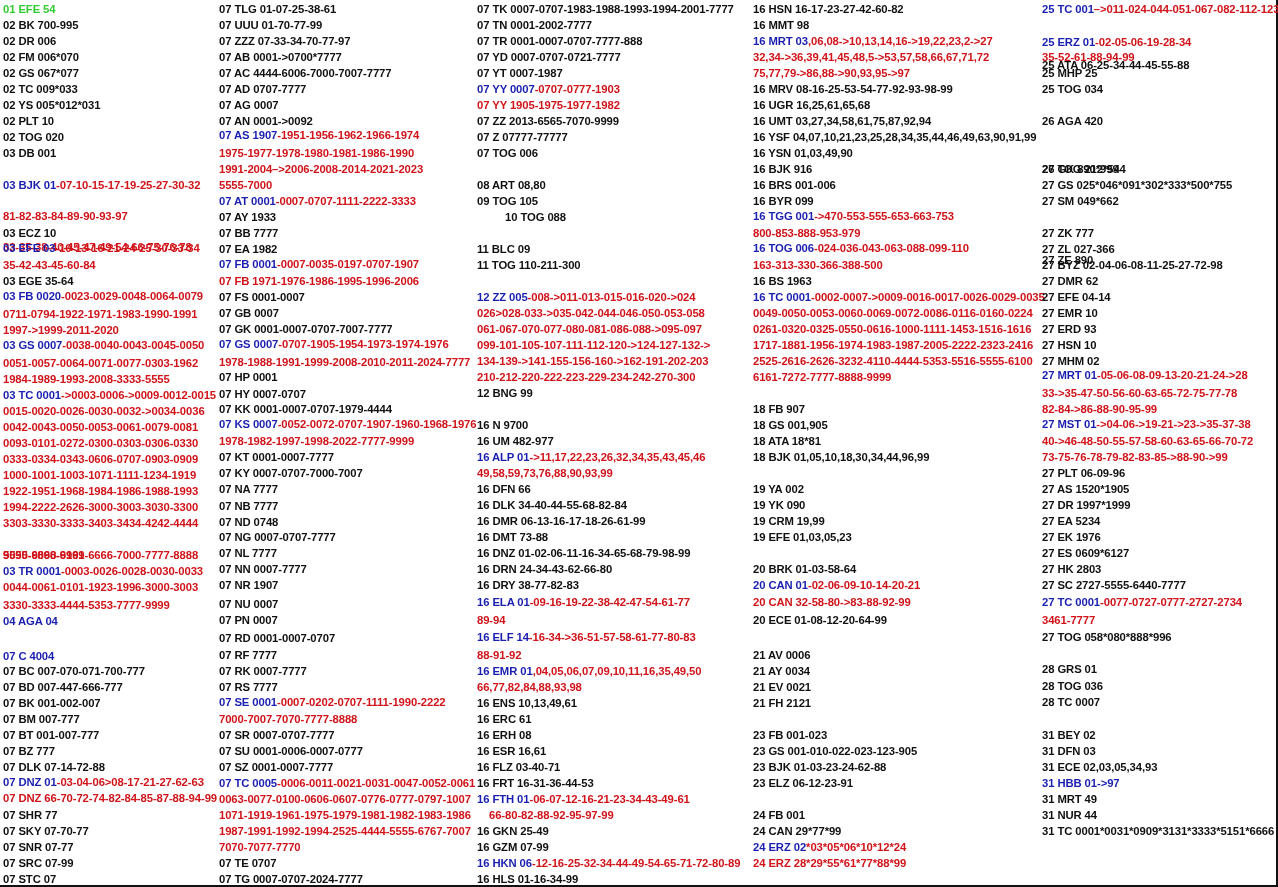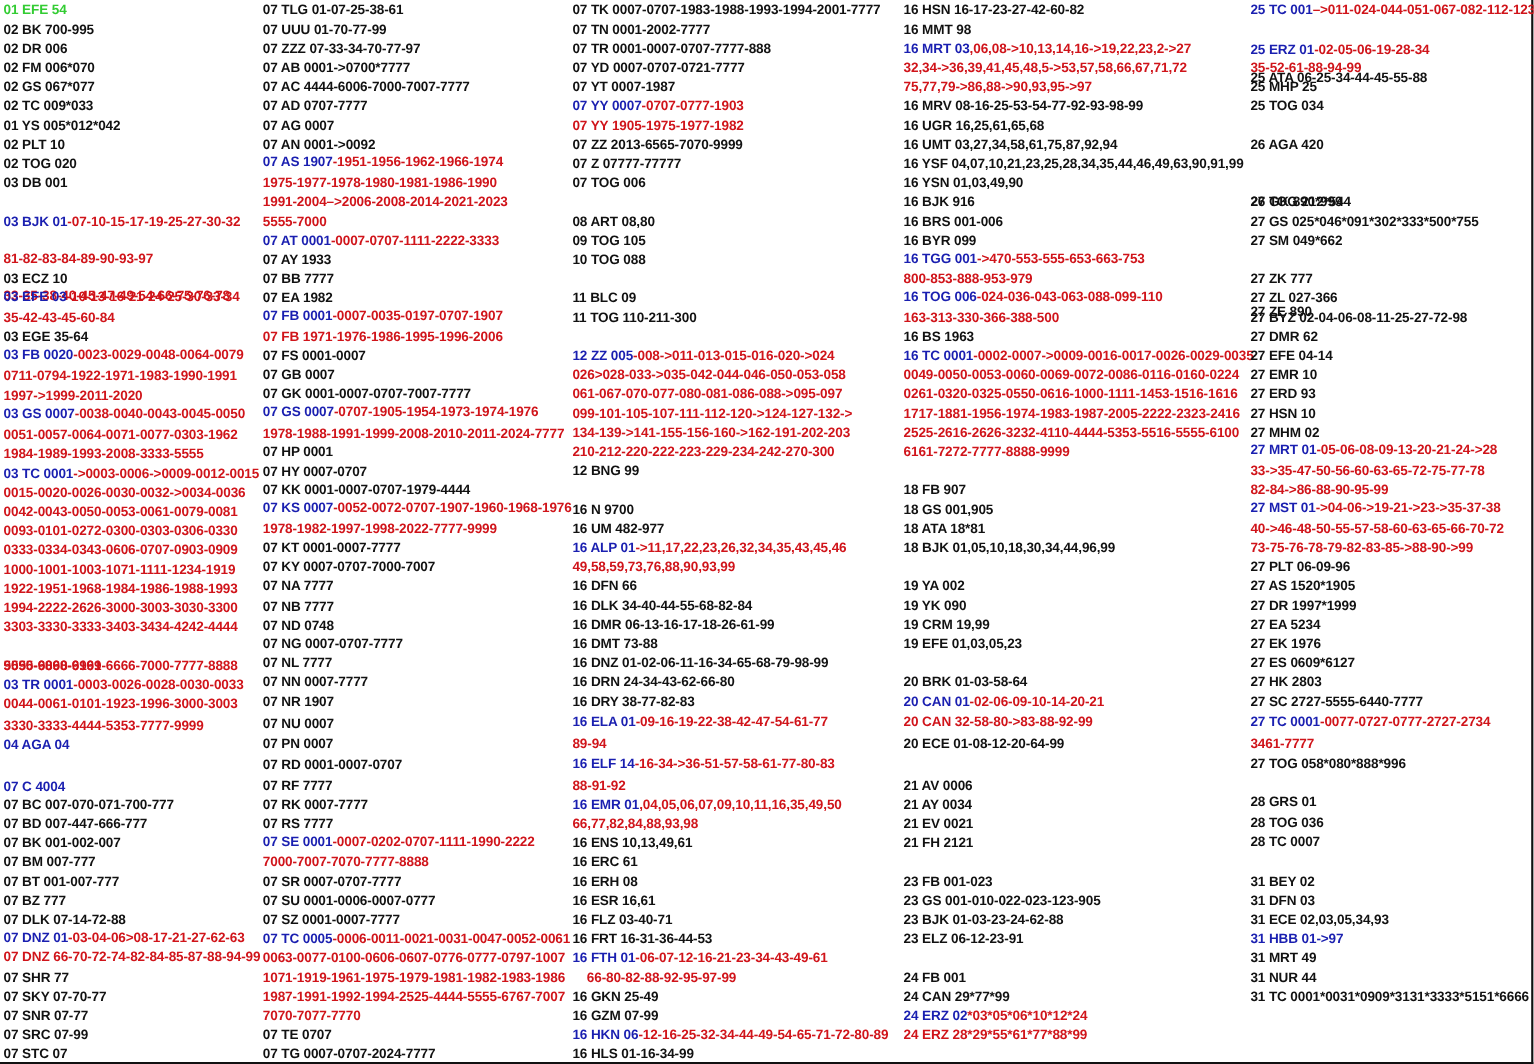--- a/index.html
+++ b/index.html
@@ -29,21 +29,21 @@
 <body>
 
 <div class="sheet">
   <div class="col" id="col-0" style="left: 0px;">
       <div class="line" style="top: 1px;"><span class="g">01 EFE 54</span></div>
       <div class="line" style="top: 17px;"><span class="k">02 BK 700-995</span></div>
       <div class="line" style="top: 33px;"><span class="k">02 DR 006</span></div>
       <div class="line" style="top: 49px;"><span class="k">02 FM 006*070</span></div>
       <div class="line" style="top: 65px;"><span class="k">02 GS 067*077</span></div>
       <div class="line" style="top: 81px;"><span class="k">02 TC 009*033</span></div>
-      <div class="line" style="top: 97px;"><span class="k">01 YS 005*012*042</span></div>
+      <div class="line" style="top: 97px;"><span class="k">02 YS 005*012*031</span></div>
       <div class="line" style="top: 113px;"><span class="k">02 PLT 10</span></div>
       <div class="line" style="top: 129px;"><span class="k">02 TOG 020</span></div>
       <div class="line" style="top: 145px;"><span class="k">03 DB 001</span></div>
       <div class="line" style="top: 177px;"><span class="b">03 BJK 01</span><span class="r">-07-10-15-17-19-25-27-30-32</span></div>
       <div class="line" style="top: 193px; margin-top: 46px;"><span class="r">33-35-38-40-45-47-49-54-66-75-76-78</span></div>
       <div class="line" style="top: 208px;"><span class="r">81-82-83-84-89-90-93-97</span></div>
       <div class="line" style="top: 225px;"><span class="k">03 ECZ 10</span></div>
       <div class="line" style="top: 240px;"><span class="b">03 EFE 03</span><span class="r">-10-13-16-21-24-25-30-33-34</span></div>
       <div class="line" style="top: 257px;"><span class="r">35-42-43-45-60-84</span></div>
       <div class="line" style="top: 273px;"><span class="k">03 EGE 35-64</span></div>
@@ -147,21 +147,21 @@
       <div class="line" style="top: 33px;"><span class="k">07 TR 0001-0007-0707-7777-888</span></div>
       <div class="line" style="top: 49px;"><span class="k">07 YD 0007-0707-0721-7777</span></div>
       <div class="line" style="top: 65px;"><span class="k">07 YT 0007-1987</span></div>
       <div class="line" style="top: 81px;"><span class="b">07 YY 0007</span><span class="r">-0707-0777-1903</span></div>
       <div class="line" style="top: 97px;"><span class="r">07 YY 1905-1975-1977-1982</span></div>
       <div class="line" style="top: 113px;"><span class="k">07 ZZ 2013-6565-7070-9999</span></div>
       <div class="line" style="top: 129px;"><span class="k">07 Z 07777-77777</span></div>
       <div class="line" style="top: 145px;"><span class="k">07 TOG 006</span></div>
       <div class="line" style="top: 177px;"><span class="k">08 ART 08,80</span></div>
       <div class="line" style="top: 193px;"><span class="k">09 TOG 105</span></div>
-      <div class="line" style="top: 209px;"><span class="k">10 TOG 088</span></div>
+      <div class="line" style="top: 209px; margin-left: 28px;"><span class="k">10 TOG 088</span></div>
       <div class="line" style="top: 241px;"><span class="k">11 BLC 09</span></div>
       <div class="line" style="top: 257px;"><span class="k">11 TOG 110-211-300</span></div>
       <div class="line" style="top: 289px;"><span class="b">12 ZZ 005</span><span class="r">-008-&gt;011-013-015-016-020-&gt;024</span></div>
       <div class="line" style="top: 305px;"><span class="r">026&gt;028-033-&gt;035-042-044-046-050-053-058</span></div>
       <div class="line" style="top: 321px;"><span class="r">061-067-070-077-080-081-086-088-&gt;095-097</span></div>
       <div class="line" style="top: 337px;"><span class="r">099-101-105-107-111-112-120-&gt;124-127-132-&gt;</span></div>
       <div class="line" style="top: 353px;"><span class="r">134-139-&gt;141-155-156-160-&gt;162-191-202-203</span></div>
       <div class="line" style="top: 369px;"><span class="r">210-212-220-222-223-229-234-242-270-300</span></div>
       <div class="line" style="top: 385px;"><span class="k">12 BNG 99</span></div>
       <div class="line" style="top: 417px;"><span class="k">16 N 9700</span></div>

